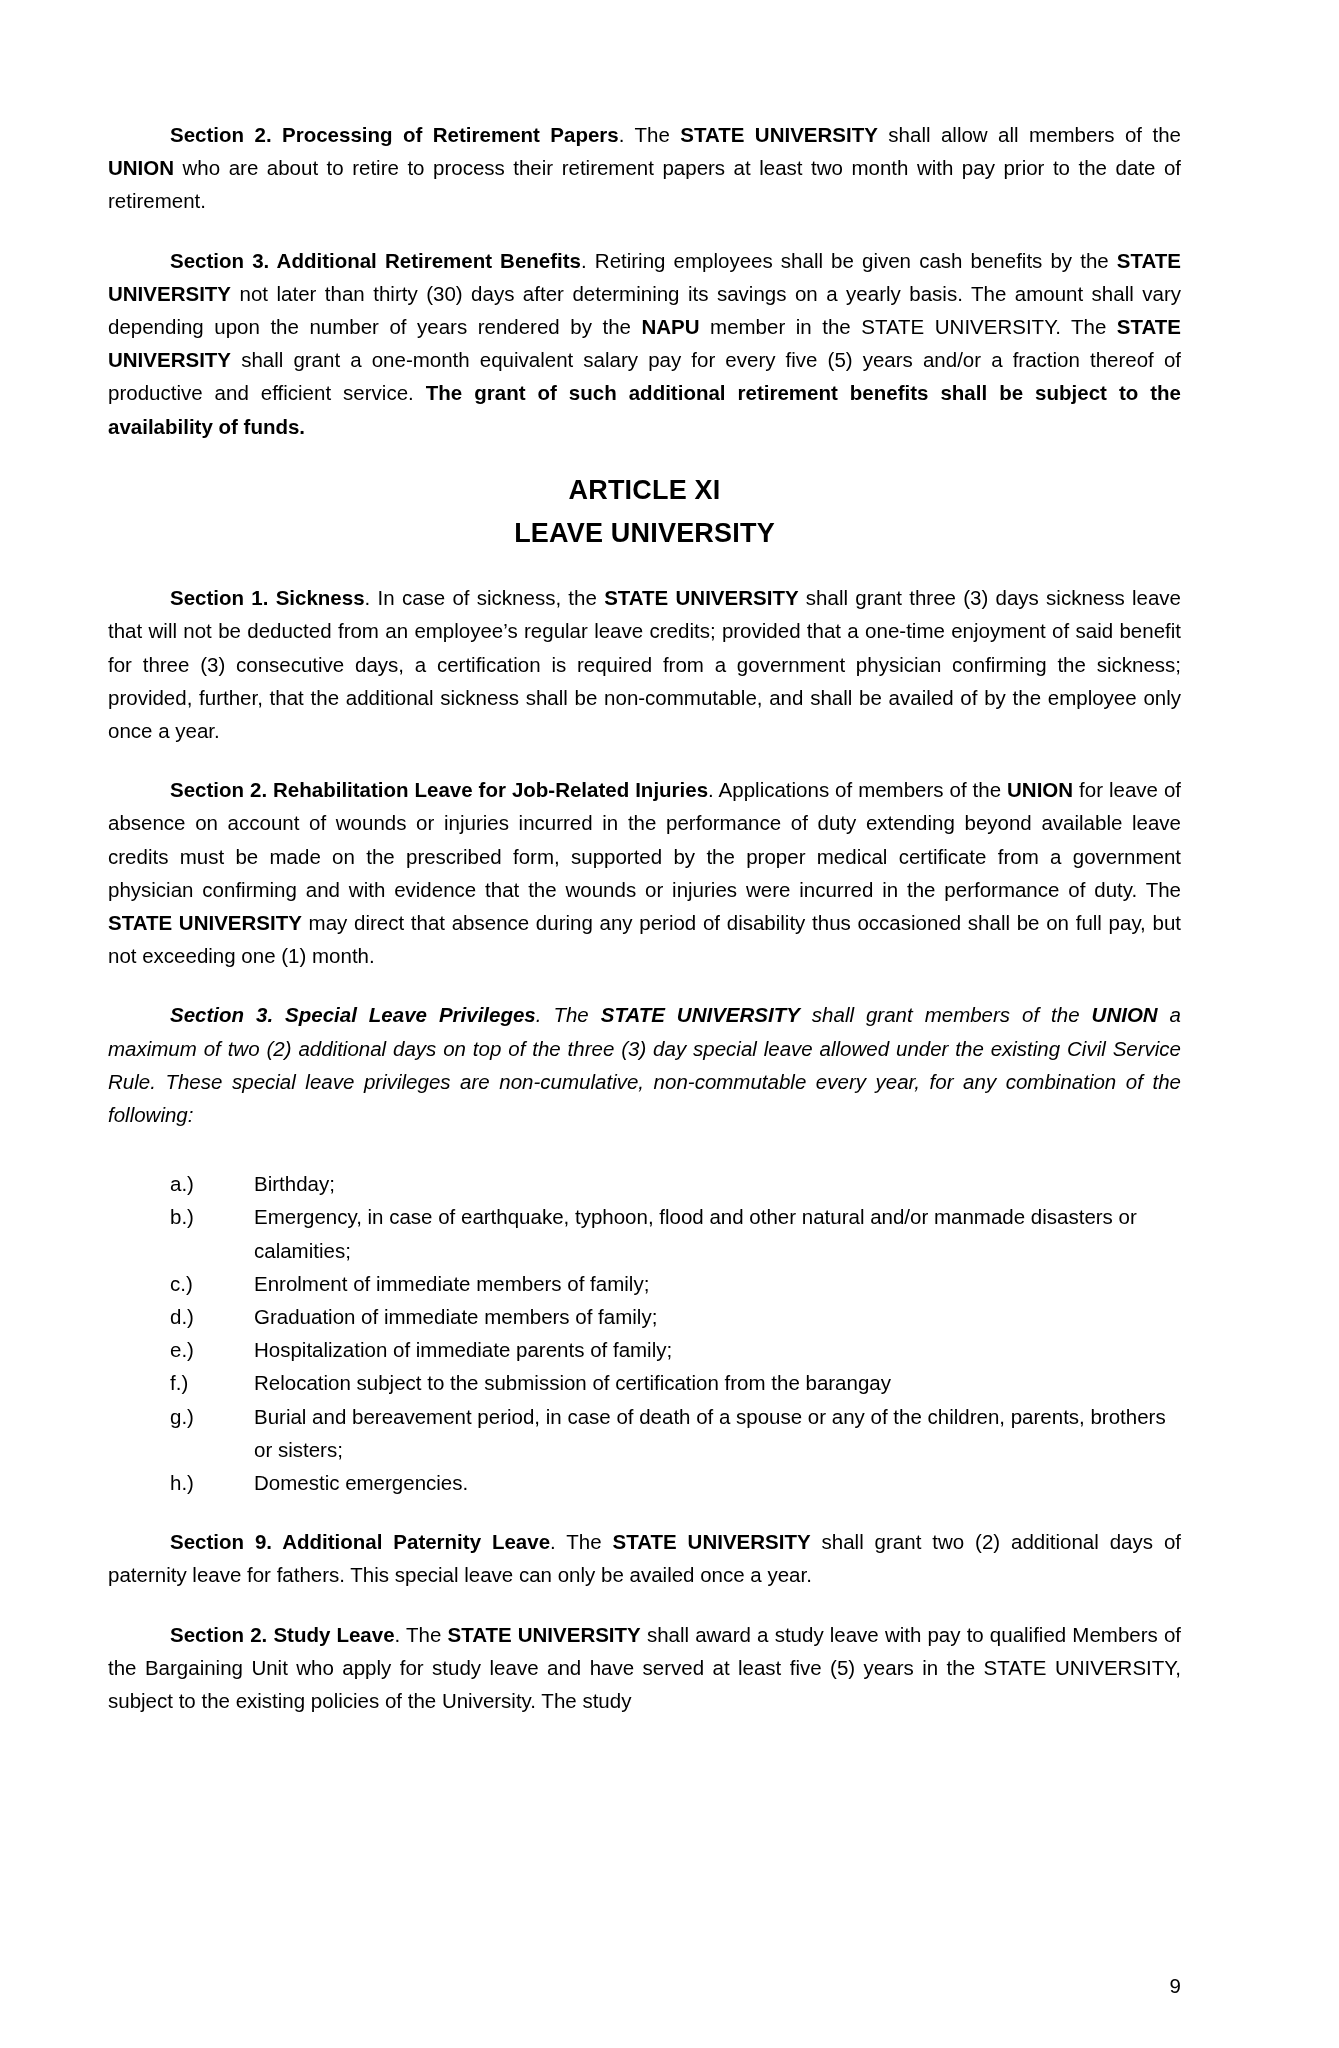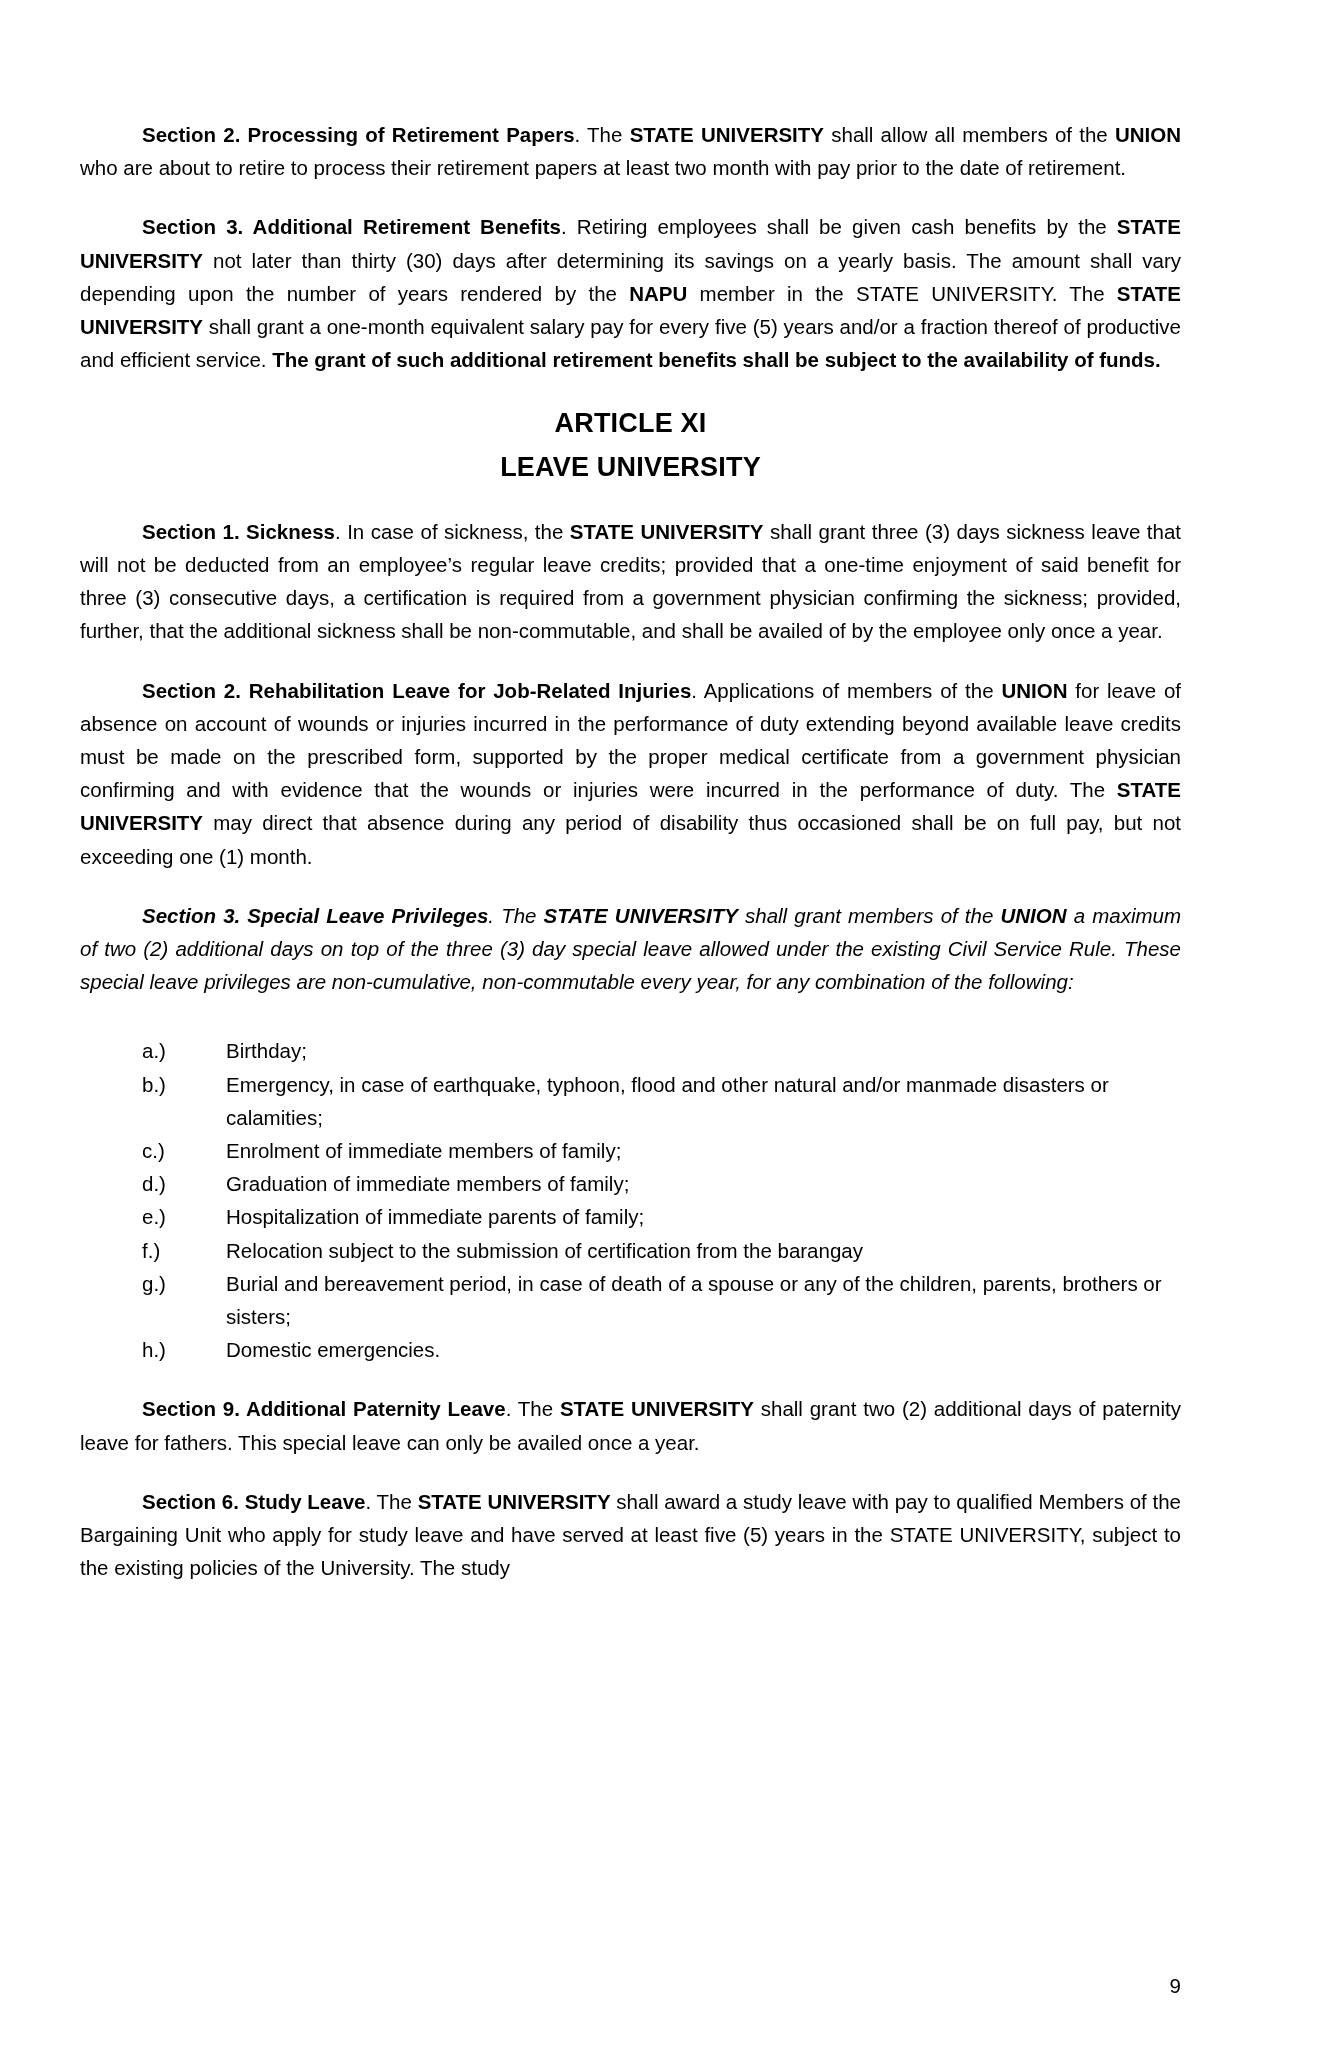--- a/index.html
+++ b/index.html
@@ -10,21 +10,21 @@
   body {
     width: 1339px;
     min-height: 2048px;
     font-family: "Liberation Sans", sans-serif;
     color: #000000;
   }
   .page {
     width: 1339px;
     min-height: 2048px;
     box-sizing: border-box;
-    padding: 118px 158px 40px 80px;
+    padding: 118px 158px 40px 108px;
     position: relative;
   }
   p.para {
     margin: 0 0 26px 0;
     font-size: 20.5px;
     line-height: 1.62;
     text-align: justify;
     text-justify: inter-word;
   }
   p.para.tight {
@@ -140,18 +140,18 @@
         <span class="txt">Domestic emergencies.</span>
       </li>
   </ol>
 
 
   <p class="para indent">
     <b>Section 9. Additional Paternity Leave</b><span>. The <b>STATE UNIVERSITY</b> shall grant two (2) additional days of paternity leave for fathers. This special leave can only be availed once a year.</span>
   </p>
 
   <p class="para indent">
-    <b>Section 6. Study Leave</b><span>. The <b>STATE UNIVERSITY</b> shall award a study leave with pay to qualified Members of the Bargaining Unit who apply for study leave and have served at least five (5) years in the STATE UNIVERSITY, subject to the existing policies of the University. The study</span>
+    <b>Section 2. Study Leave</b><span>. The <b>STATE UNIVERSITY</b> shall award a study leave with pay to qualified Members of the Bargaining Unit who apply for study leave and have served at least five (5) years in the STATE UNIVERSITY, subject to the existing policies of the University. The study</span>
   </p>
 
   <div class="page-number">9</div>
 
 </div>
 
 </body></html>

